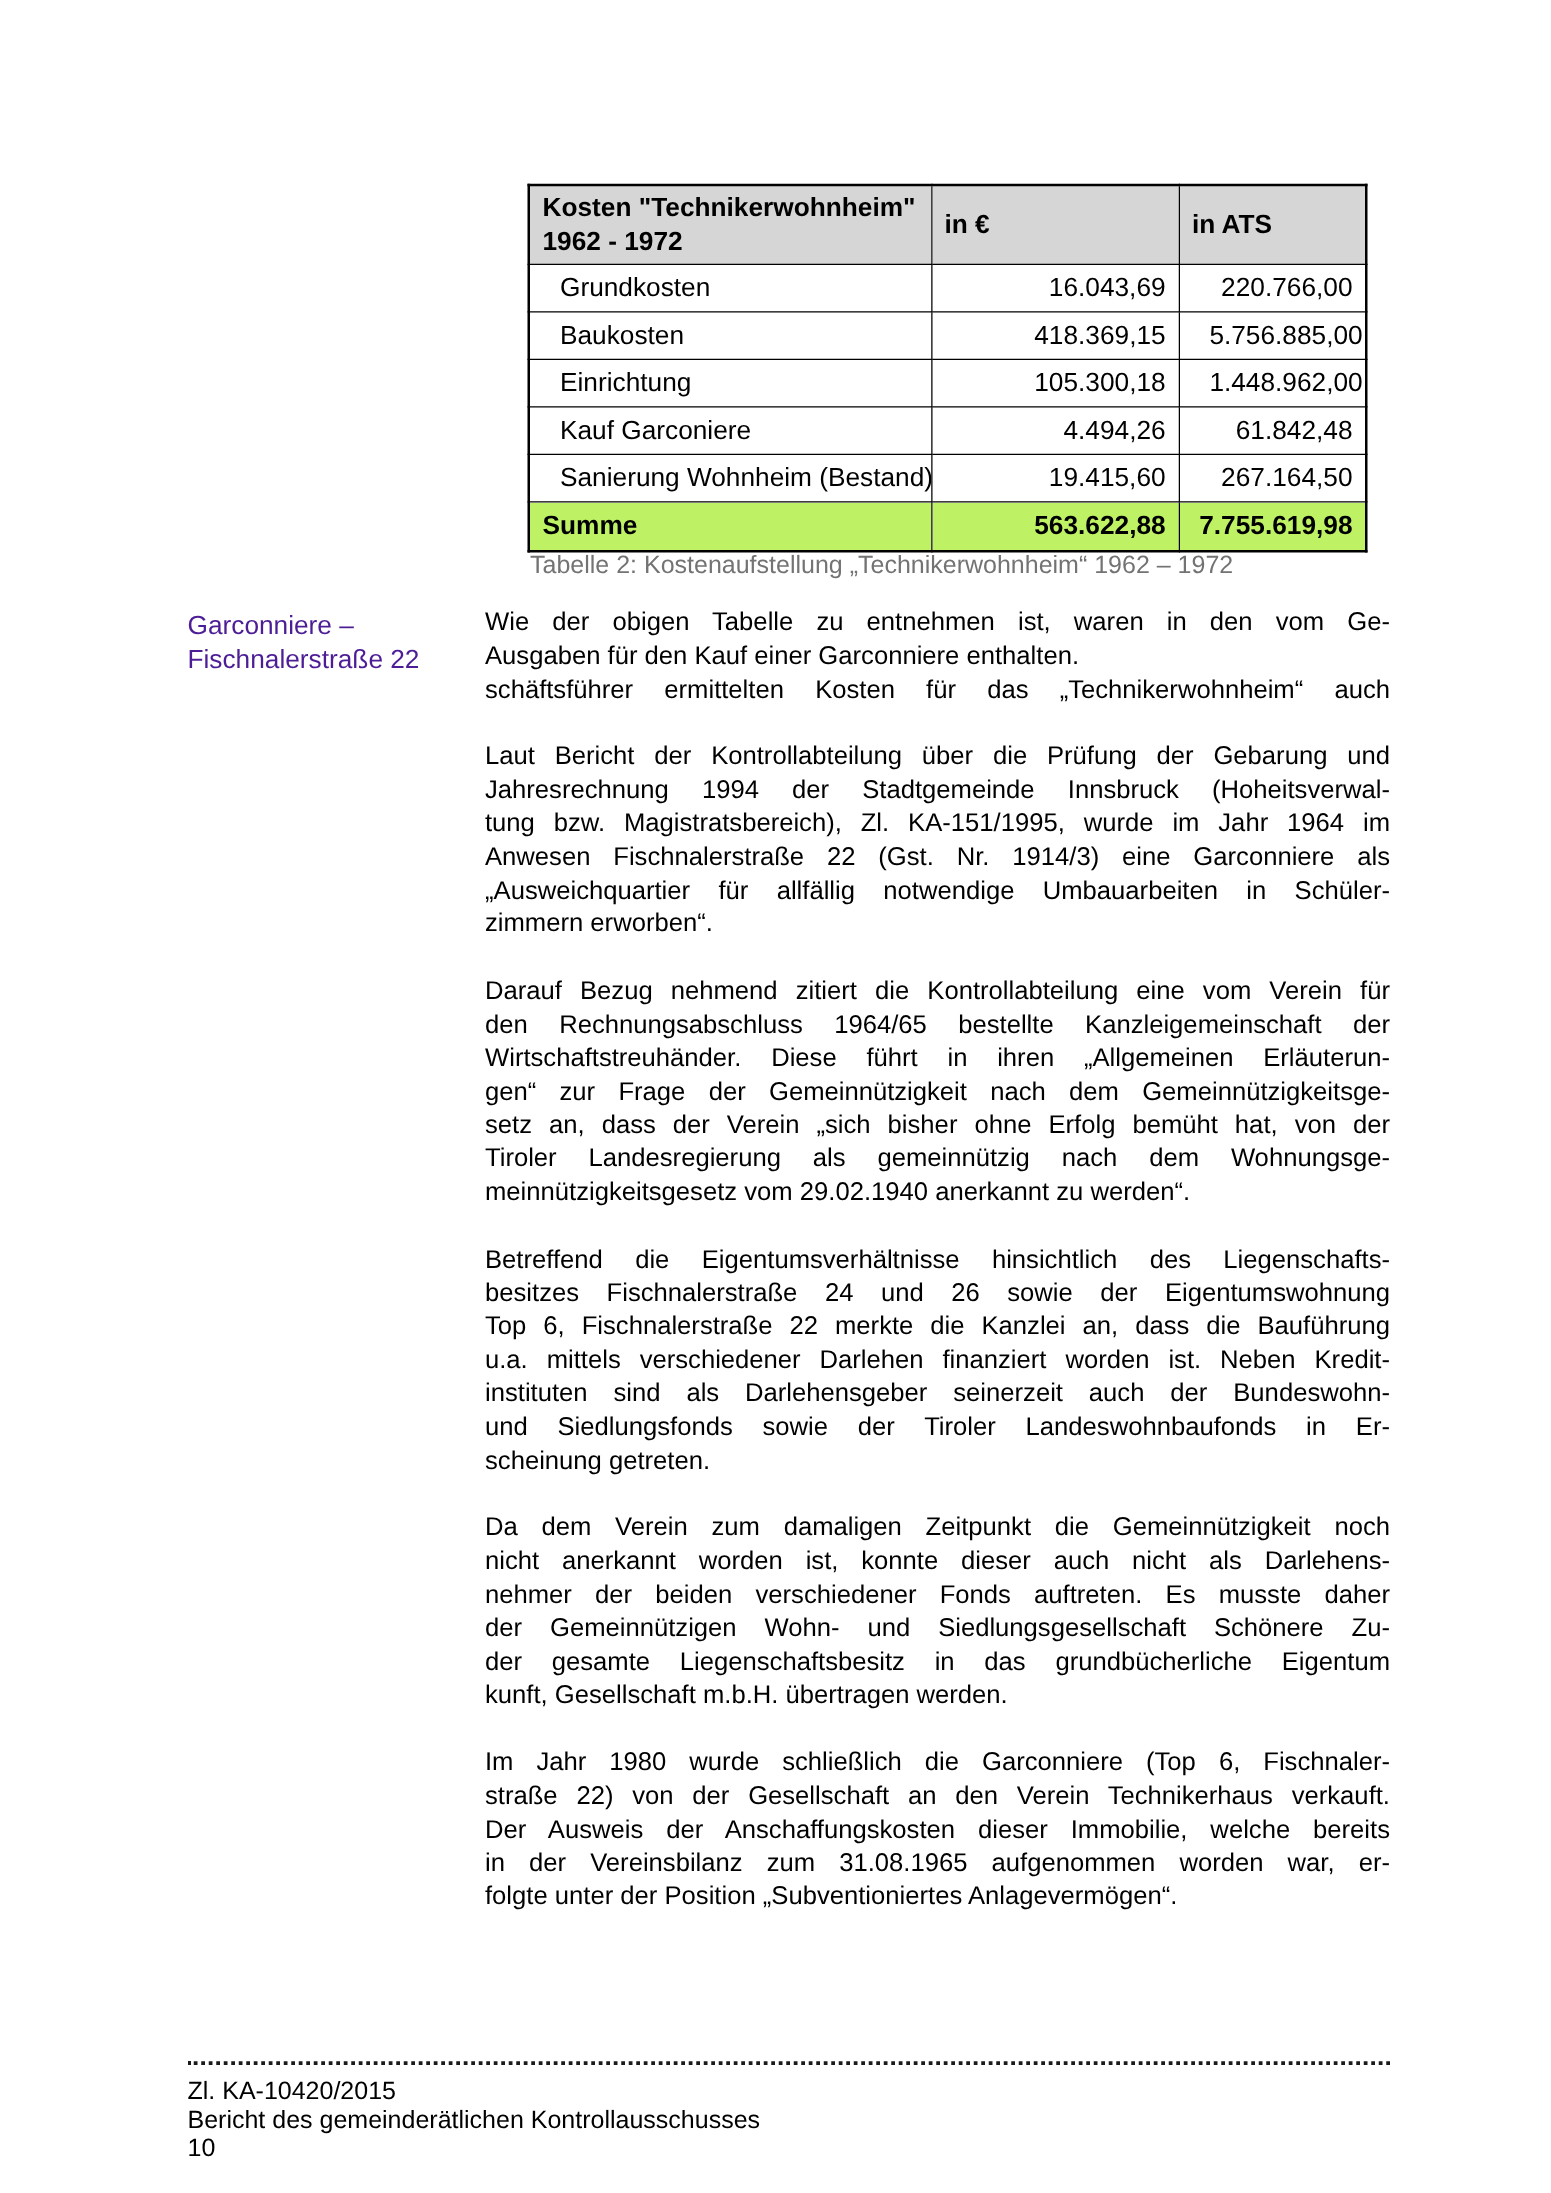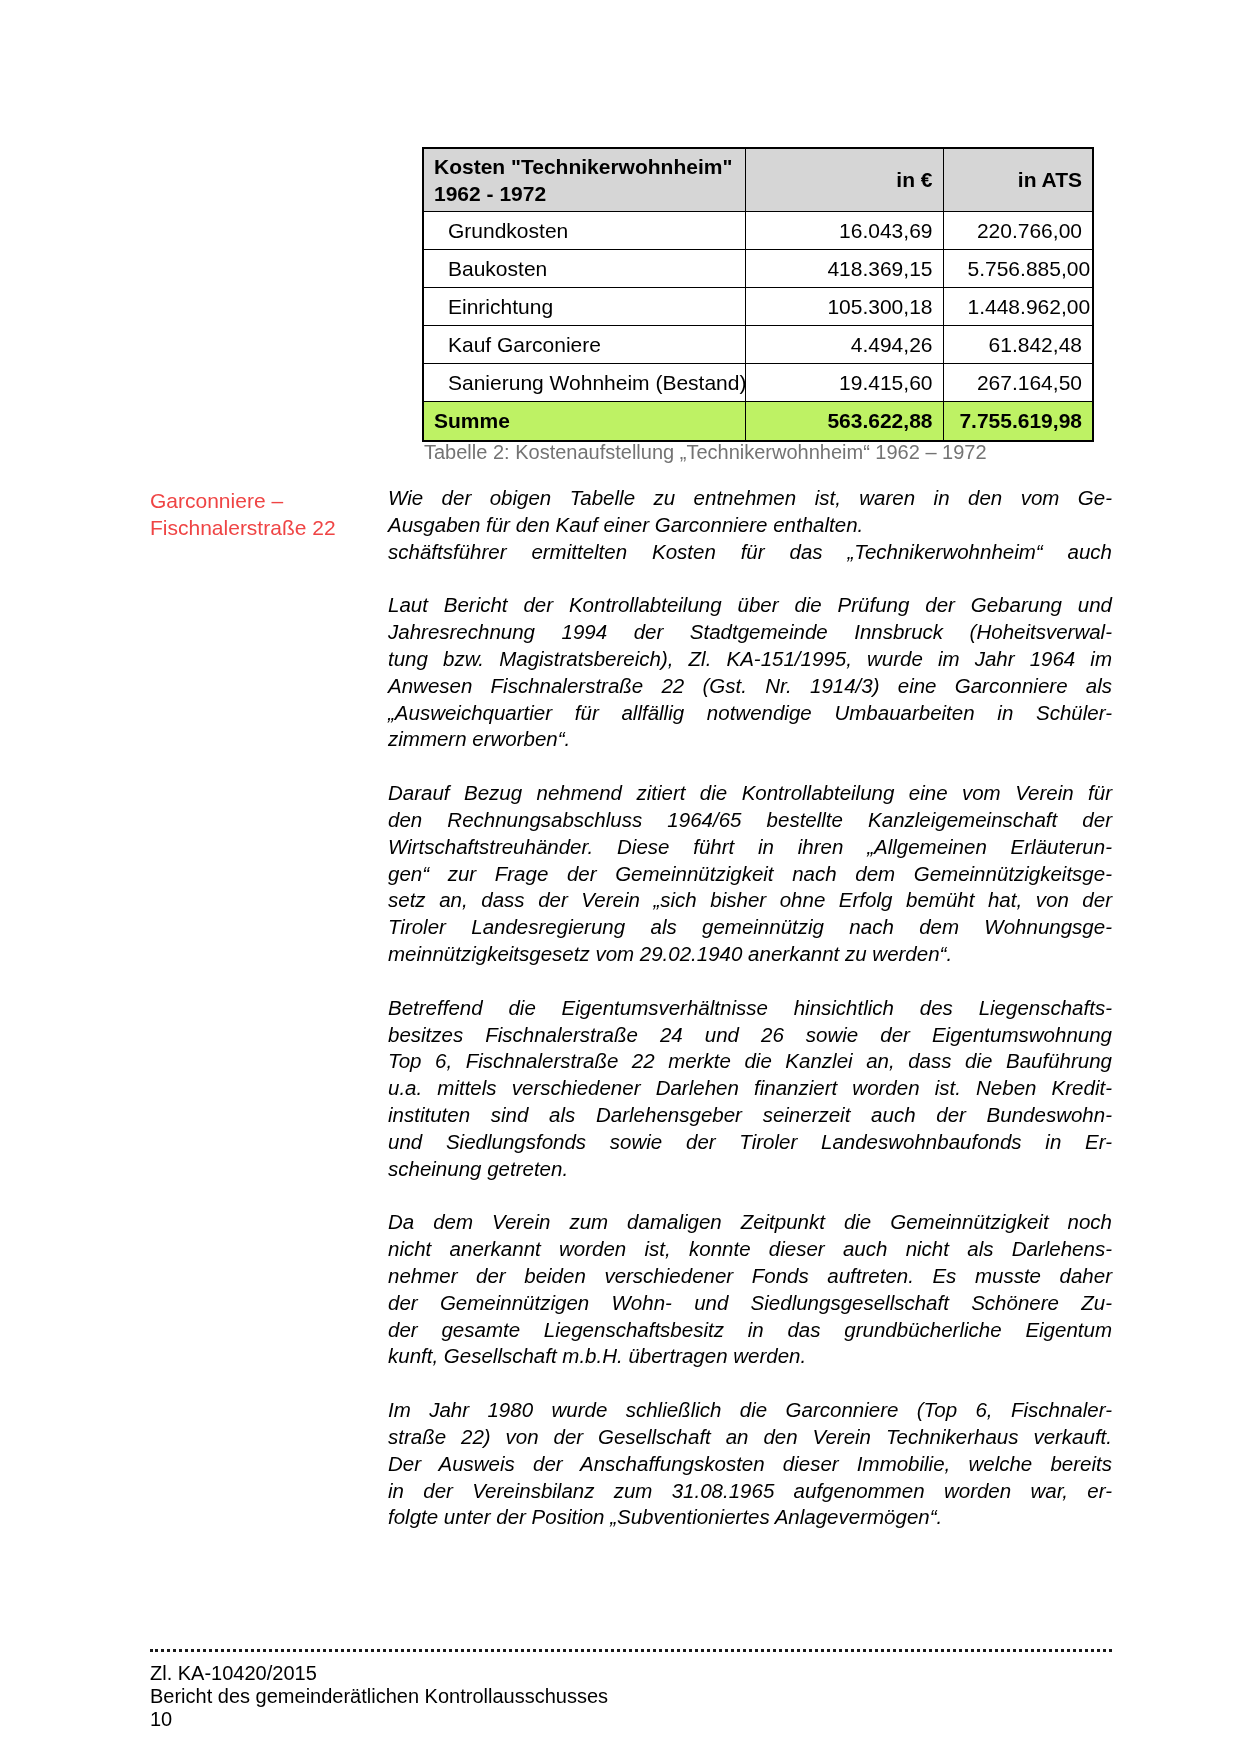--- a/index.html
+++ b/index.html
@@ -30,21 +30,21 @@
     overflow: hidden;
     white-space: nowrap;
   }
   .cost-table thead th {
     background: #d6d6d6;
     font-weight: bold;
     height: 62px;
     vertical-align: middle;
   }
   .cost-table thead th.c1 { text-align: left; line-height: 27px; }
-  .cost-table thead th.c2, .cost-table thead th.c3 { text-align: right; }
+  .cost-table thead th.c2, .cost-table thead th.c3 { text-align: left; }
   .cost-table tbody td { height: 37px; vertical-align: middle; padding-left: 24px; }
   .cost-table td.c1 { text-align: left; }
   .cost-table td.c2, .cost-table td.c3 { text-align: right; }
   .cost-table tr.summe td {
     background: #bef264;
     font-weight: bold;
     height: 38px;
   }
 
   .caption {
@@ -72,21 +72,20 @@
     top: 485px;
     width: 724px;
     font-size: 20.5px;
   }
   .para { margin: 0 0 27px 0; }
   .para .line {
     line-height: 26.8px;
     text-align: justify;
     text-align-last: justify;
     white-space: nowrap;
-    font-style: italic;
   }
   .para .line.last { text-align-last: left; }
 
   
   .footer-dots {
     position: absolute;
     left: 150px;
     top: 1649px;
     width: 962px;
     border-top: 3px dotted #1a1a1a;
@@ -161,21 +160,21 @@
       <tr class="summe">
         <td class="c1">Summe</td>
         <td class="c2">563.622,88</td>
         <td class="c3">7.755.619,98</td>
       </tr>
     </tfoot>
   </table>
 
   <div class="caption">Tabelle 2: Kostenaufstellung „Technikerwohnheim“ 1962 – 1972</div>
 
-  <div class="margin-note" style="color: #ef4444;">
+  <div class="margin-note" style="color: #4c1d95;">
     <div>Garconniere –</div>
     <div>Fischnalerstraße 22</div>
   </div>
 
   <div class="body-col">
       <div class="para">
         <div class="line">Wie der obigen Tabelle zu entnehmen ist, waren in den vom Ge-</div>
         <div class="line last">Ausgaben für den Kauf einer Garconniere enthalten.</div>
         <div class="line">schäftsführer ermittelten Kosten für das „Technikerwohnheim“ auch</div>
       </div>

